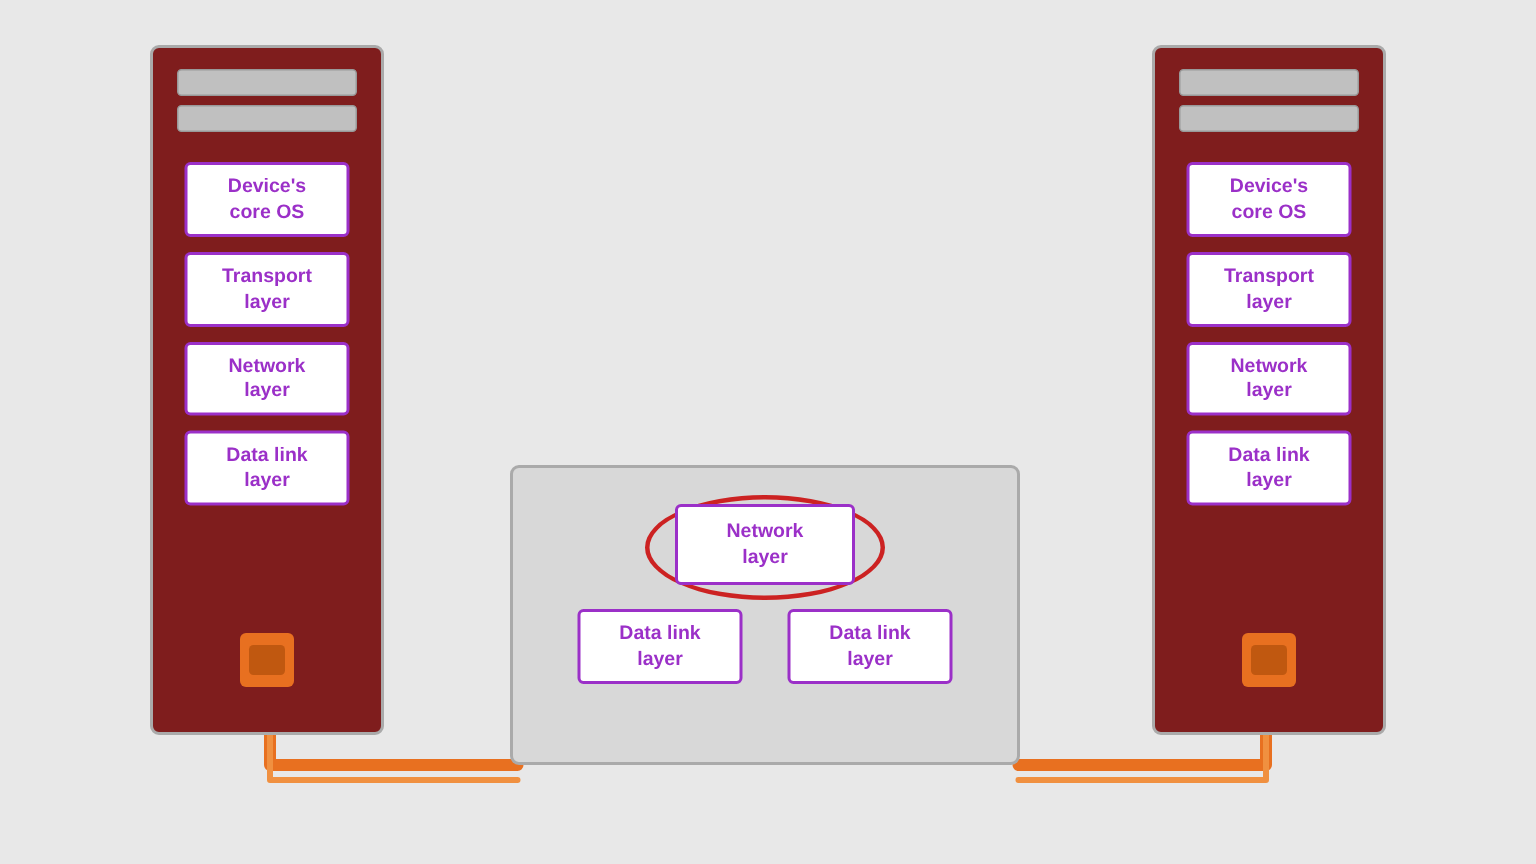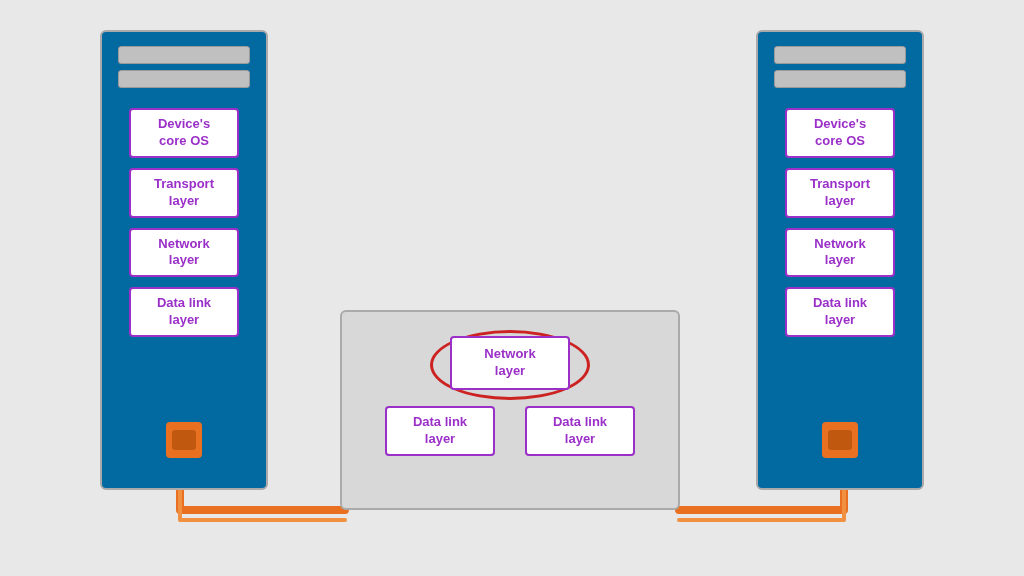--- a/index.html
+++ b/index.html
@@ -18,24 +18,24 @@
     .scene {
       width: 1024px;
       height: 576px;
       position: relative;
       background: #e8e8e8;
     }
 
     
     .server {
       position: absolute;
-      background: #0369a1;
+      background: #7f1d1d;
       border: 2px solid #aaa;
       border-radius: 6px;
-      width: 168px;
+      width: 156px;
     }
 
     .server-left {
       left: 100px;
       top: 30px;
       height: 460px;
     }
 
     .server-right {
       right: 100px;

